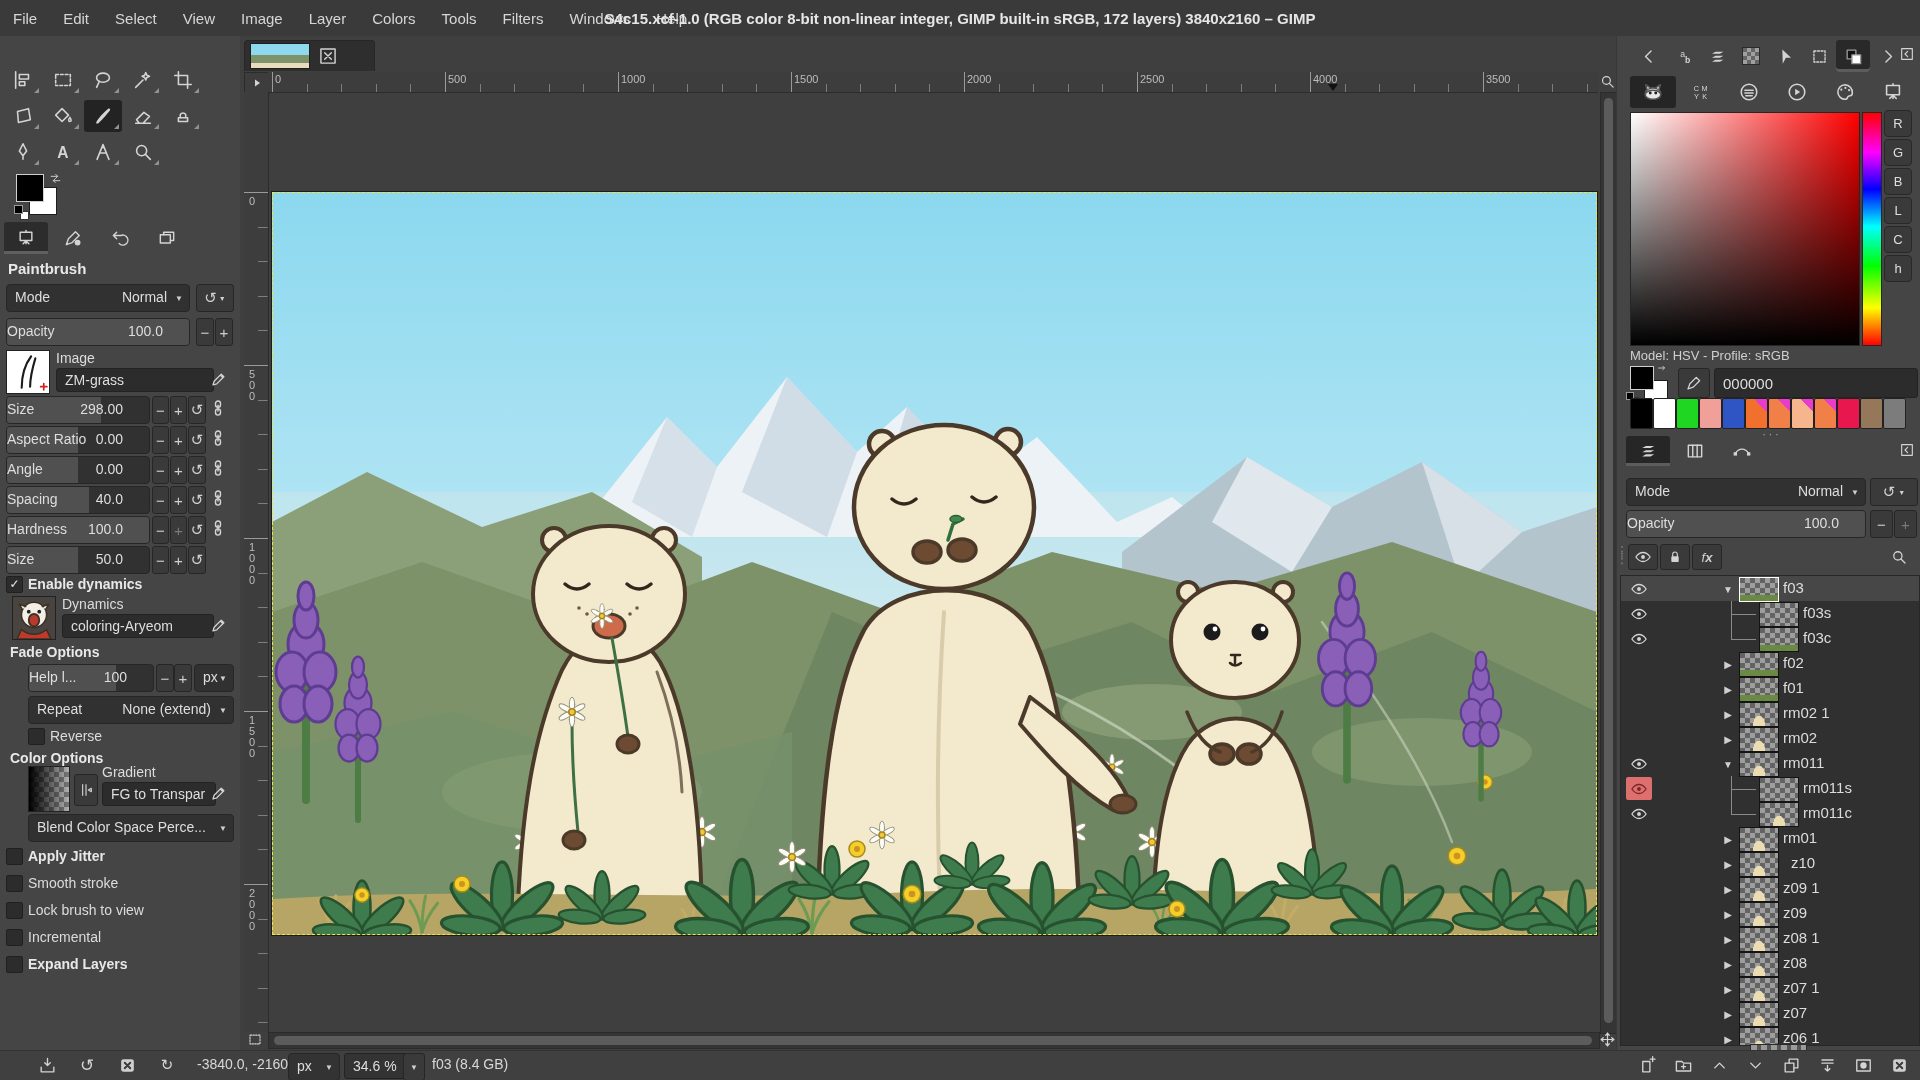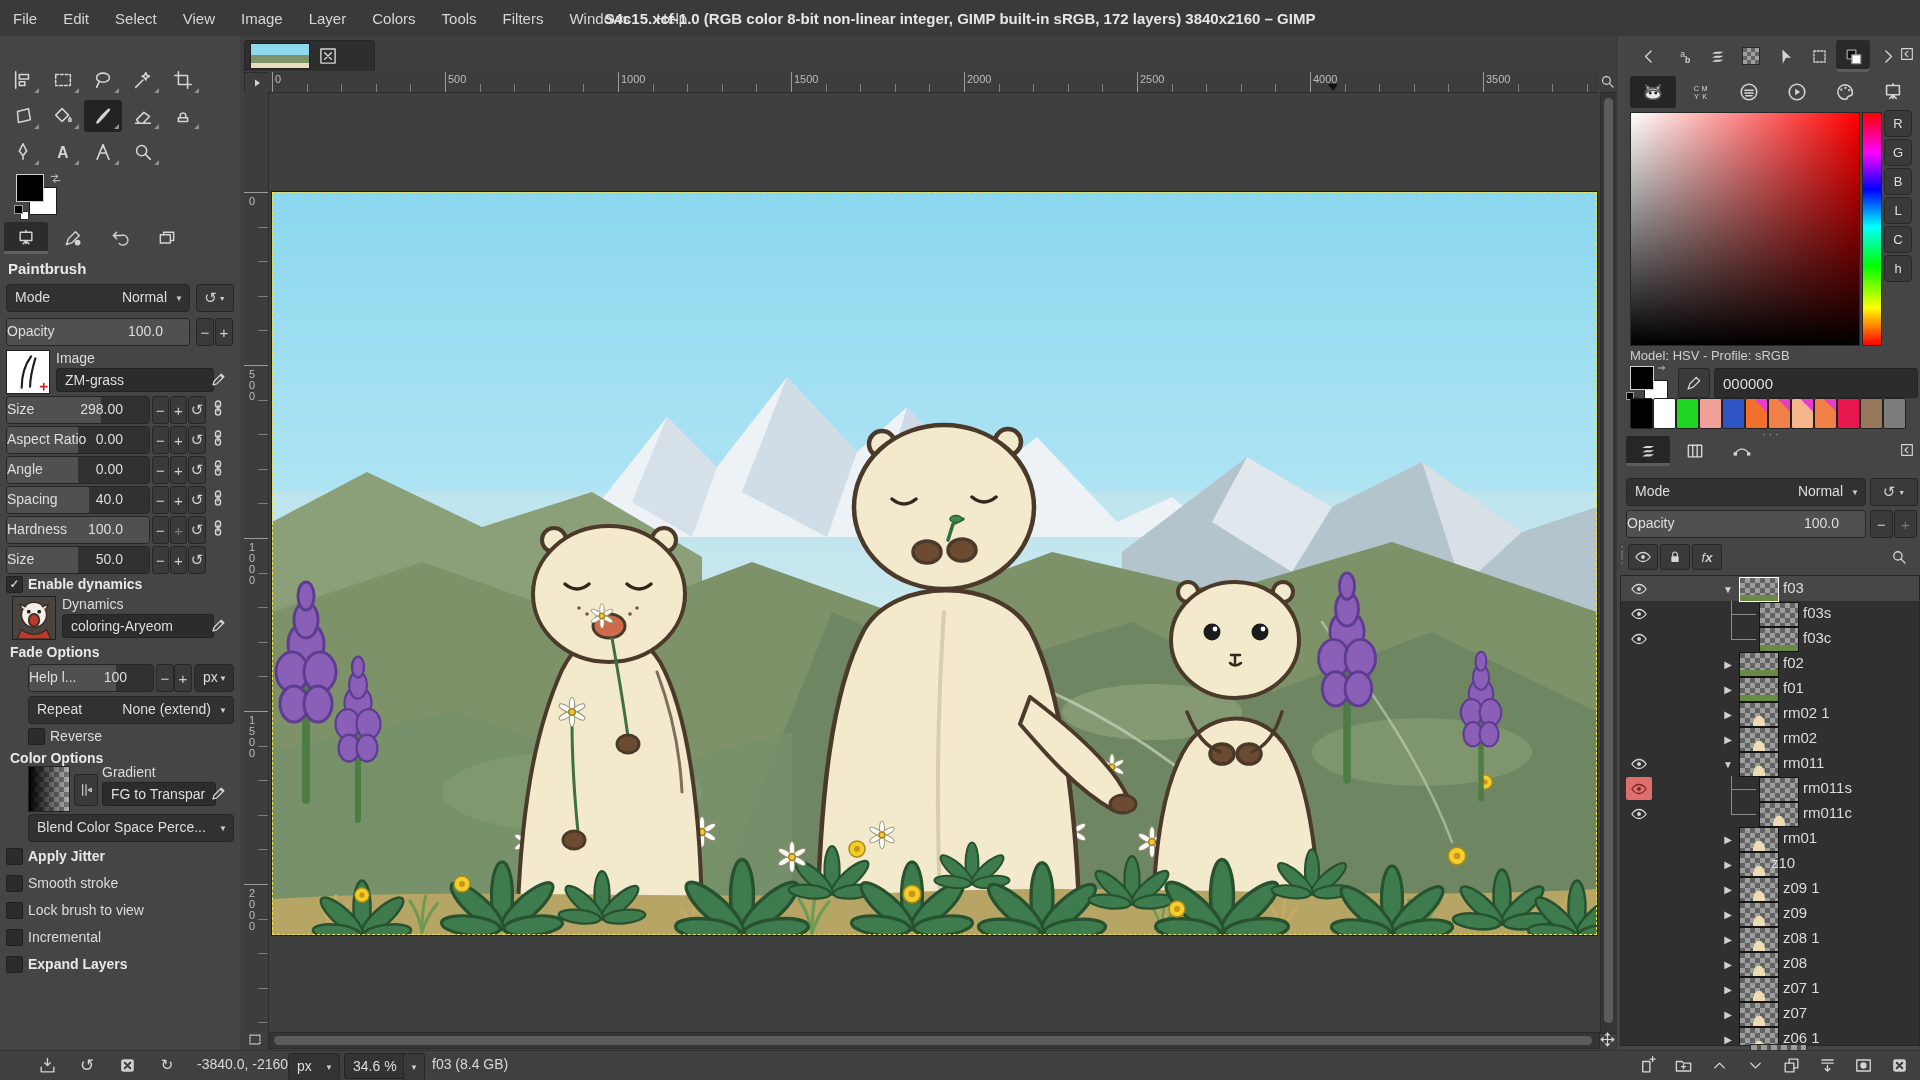--- a/index.html
+++ b/index.html
@@ -1054,21 +1054,21 @@
     <div class="lrow" style="top:250px">
       <div class="eyec"></div>
       <div class="expd">▶</div>
       <div class="lthumb marmot" style="left:118px"></div>
       <span class="lname" style="left:162px">rm01</span>
     </div>
     <div class="lrow" style="top:275px">
       <div class="eyec"></div>
       <div class="expd">▶</div>
       <div class="lthumb marmot" style="left:118px"></div>
-      <span class="lname" style="left:150px">z10</span>
+      <span class="lname" style="left:170px">z10</span>
     </div>
     <div class="lrow" style="top:300px">
       <div class="eyec"></div>
       <div class="expd">▶</div>
       <div class="lthumb marmot" style="left:118px"></div>
       <span class="lname" style="left:162px">z09 1</span>
     </div>
     <div class="lrow" style="top:325px">
       <div class="eyec"></div>
       <div class="expd">▶</div>

